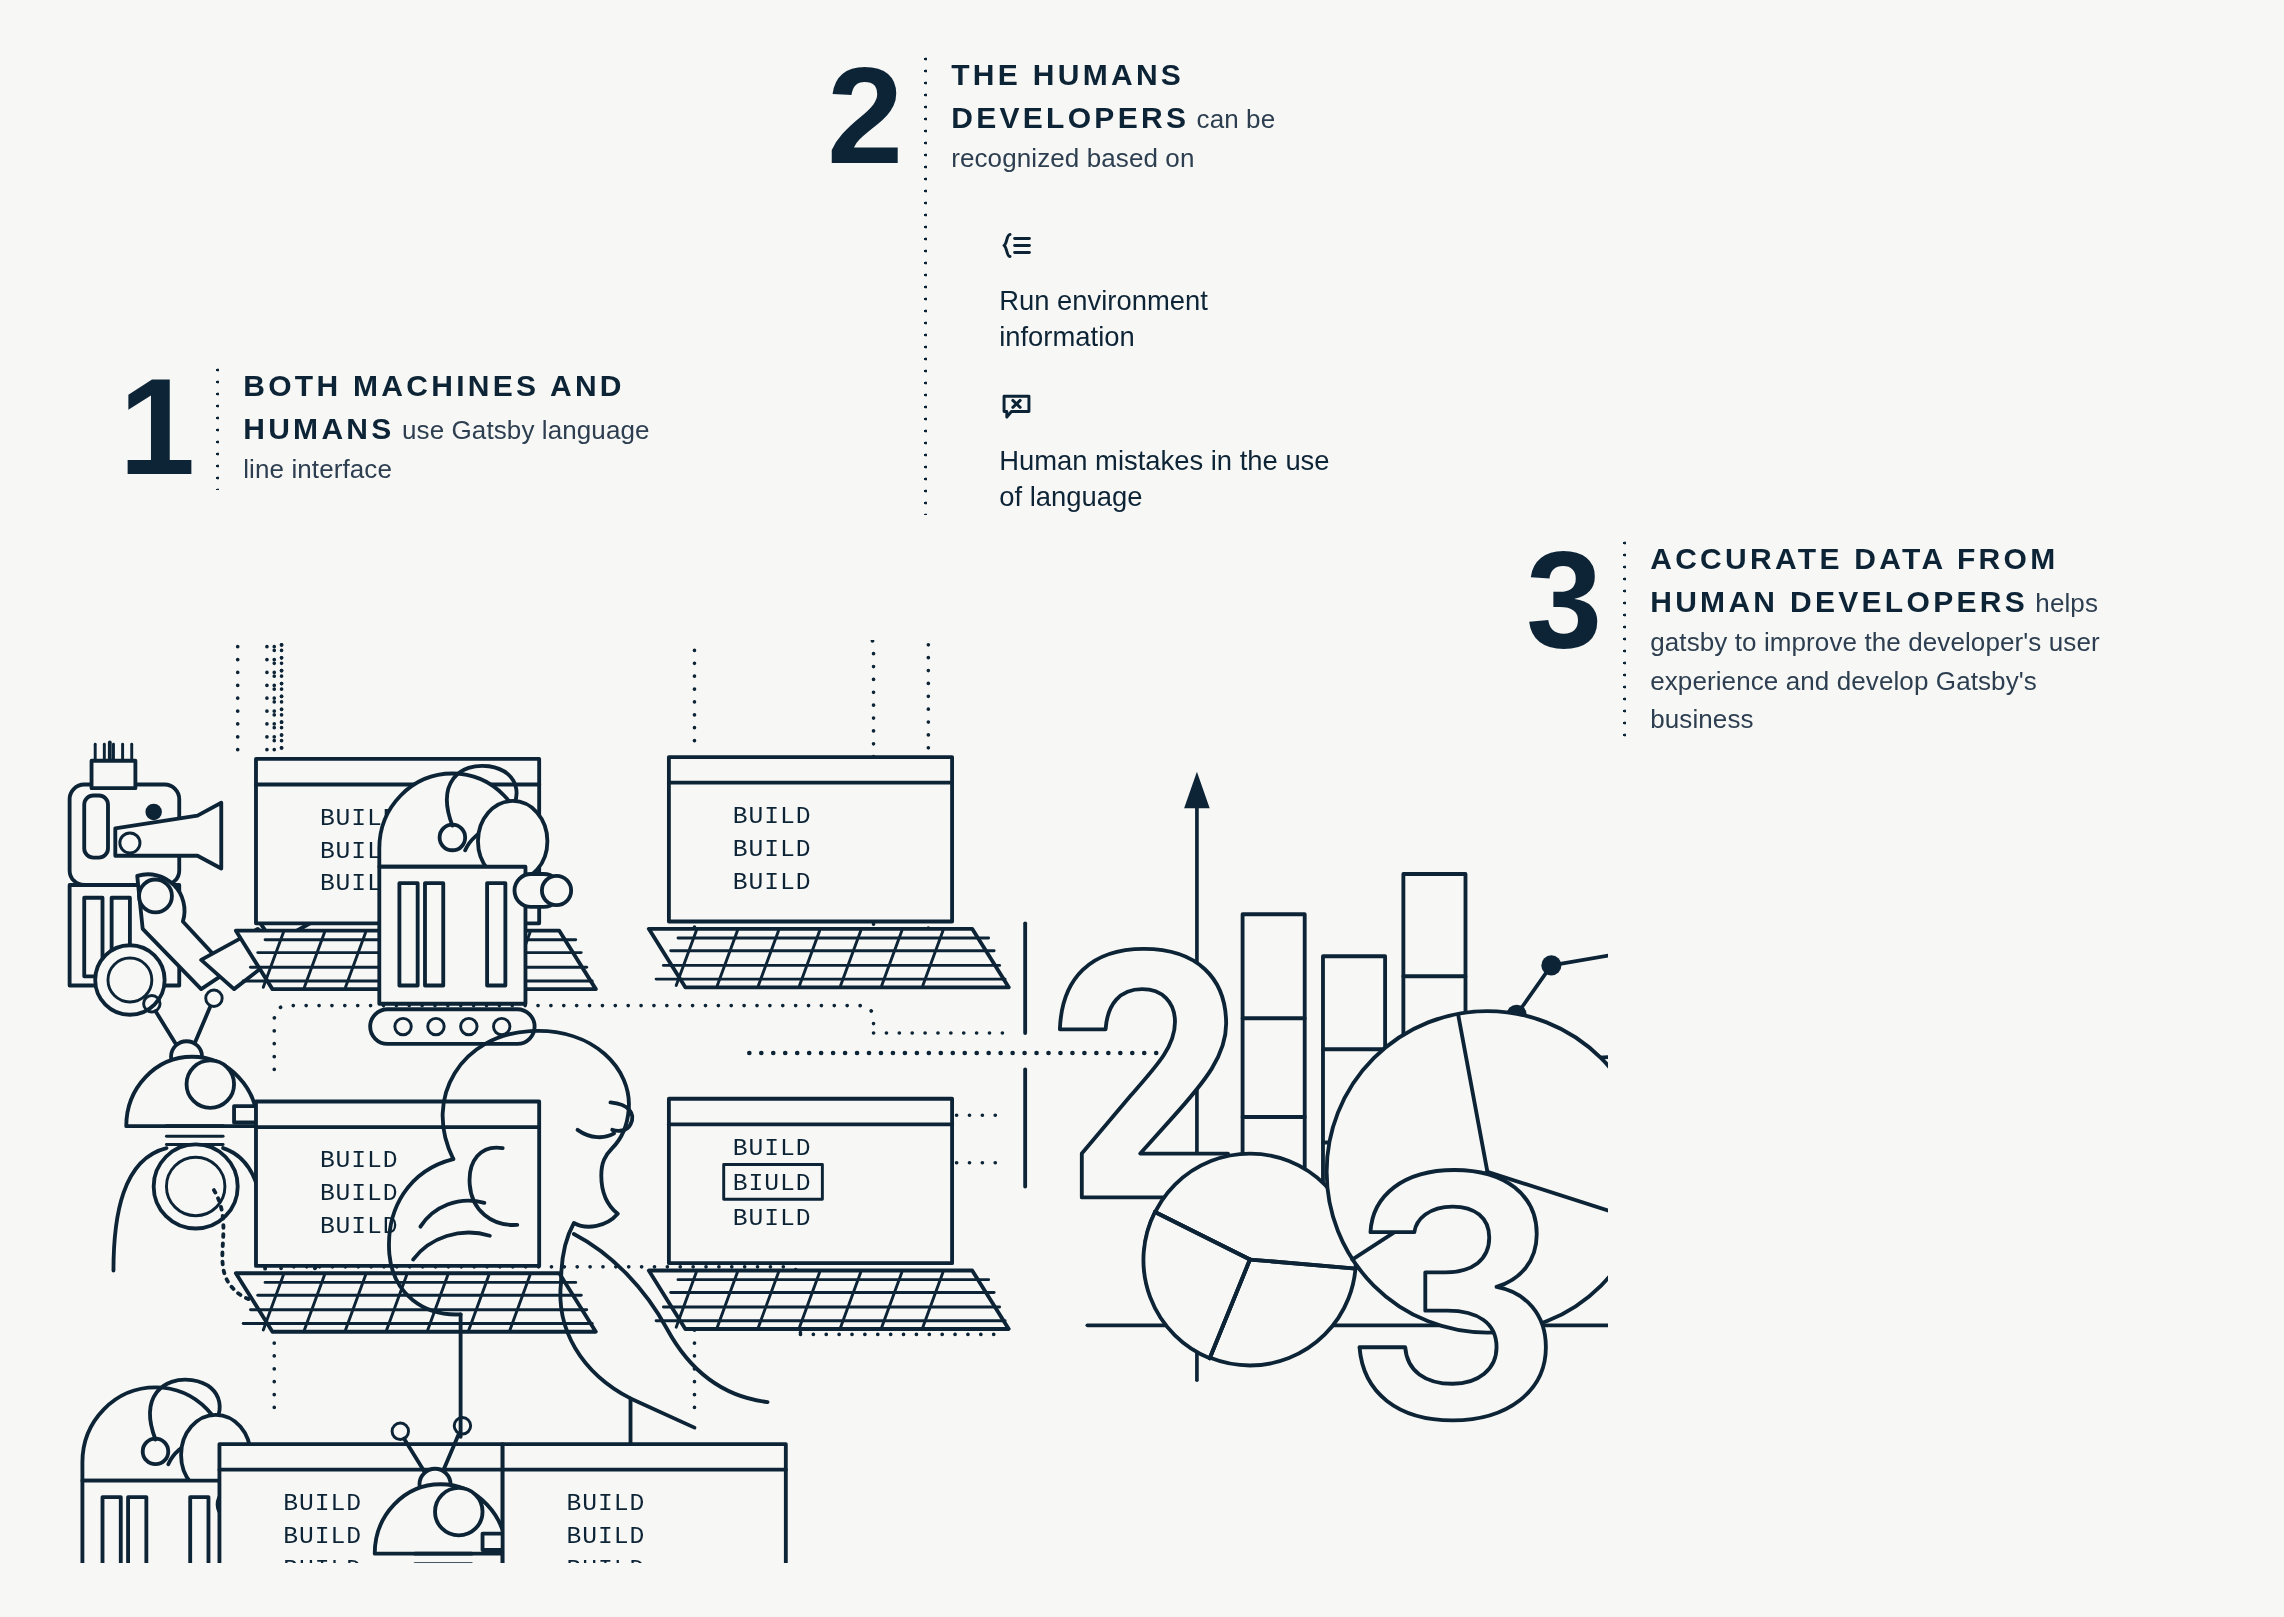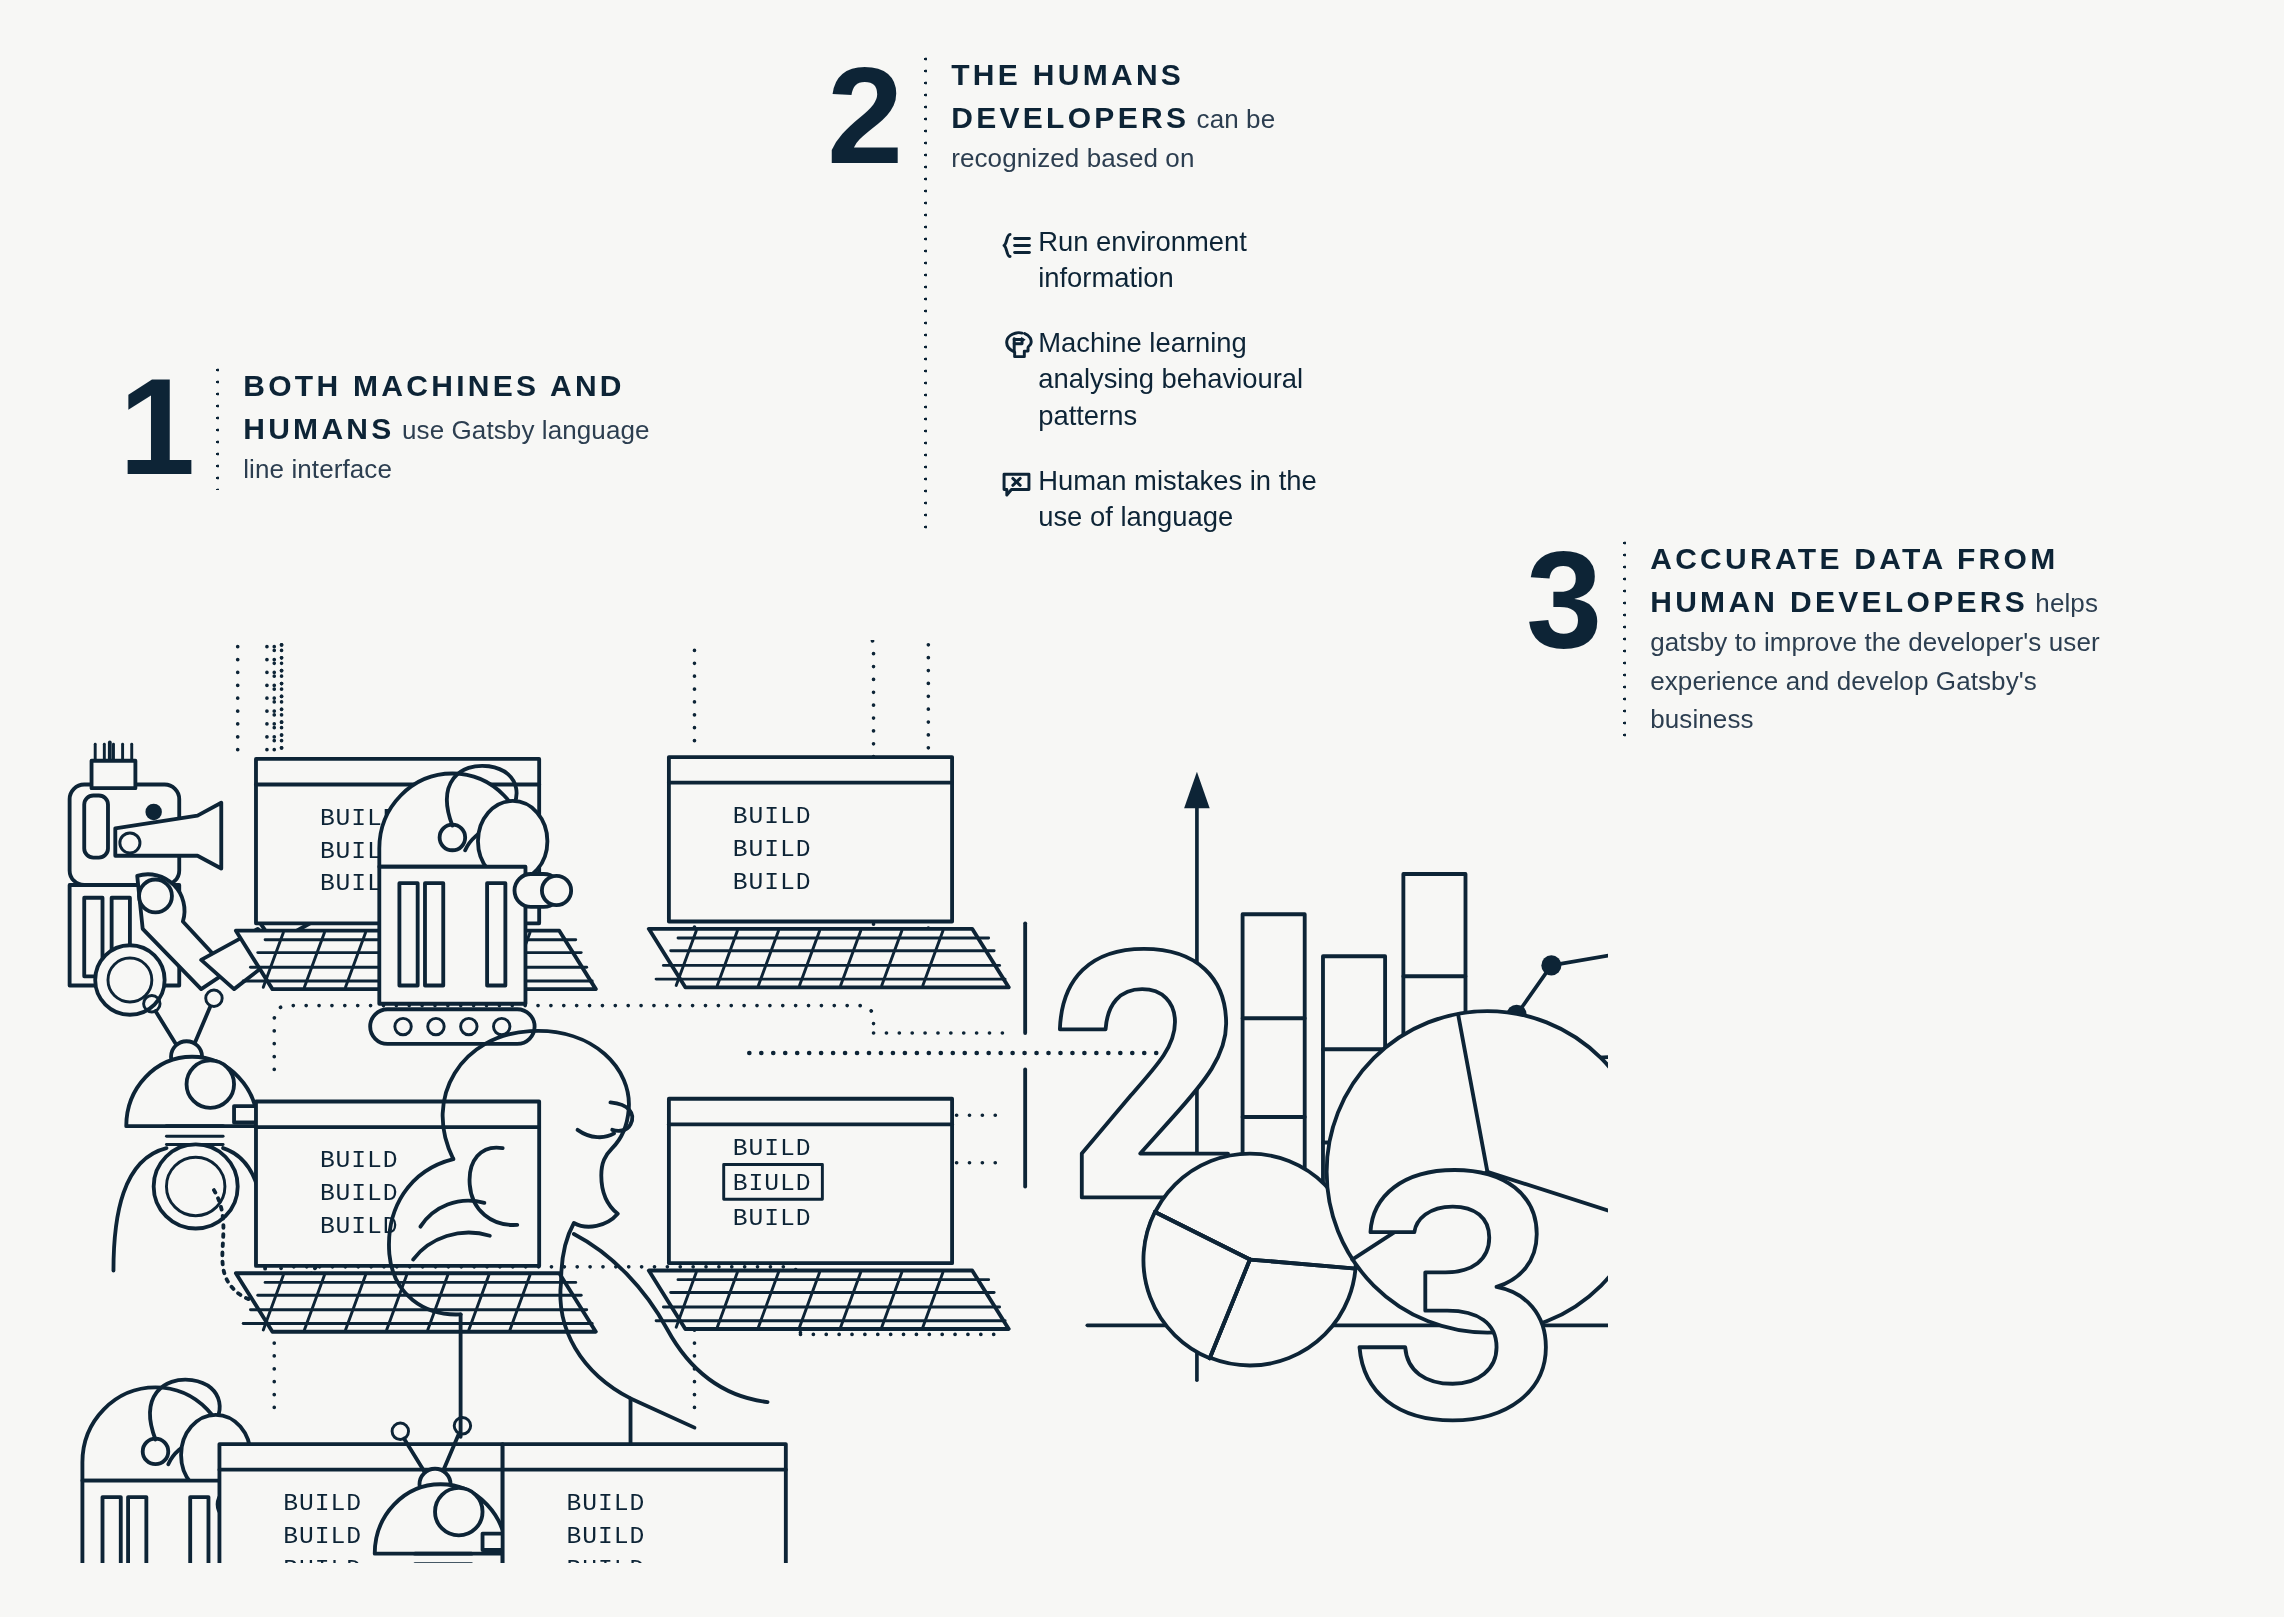--- a/index.html
+++ b/index.html
@@ -54,21 +54,21 @@
 
   #step1{left:119px;top:364px;}
   #step1 .step-body{max-width:429px;}
   #step2{left:827px;top:53px;}
   #step2 .step-body{max-width:384px;}
   #step3{left:1526px;top:537px;}
   #step3 .step-body{max-width:475px;}
 
   
   .bullets{margin-top:46px;display:flex;flex-direction:column;gap:29px;}
-  .bullet{display:flex;align-items:flex-start;gap:4px;padding-left:48px;}
+  .bullet{display:flex;align-items:flex-start;gap:20px;padding-left:48px;flex-direction:column;}
   .bullet-ico{flex:0 0 35px;width:35px;height:35px;margin-top:3.7px;}
   .bullet-ico svg{display:block;width:35px;height:35px;}
   .bullet-txt{font-size:27.4px;line-height:1.32;color:#0d2436;}
 
   
   .illus{position:absolute;left:55px;top:640px;width:1553px;height:923px;}
   .illus svg{display:block;width:1553px;height:923px;}
 
   .ink{fill:none;stroke:#0d2436;stroke-width:4.2;stroke-linecap:round;stroke-linejoin:round;}
   .ink-thin{fill:none;stroke:#0d2436;stroke-width:3.2;stroke-linecap:round;stroke-linejoin:round;}
@@ -105,31 +105,20 @@
             <svg viewBox="0 0 38 38">
               <path class="ink-thin" d="M12 7 C8 7 9 17 5.5 19 C9 21 8 31 12 31"></path>
               <line class="ink-thin" x1="17" y1="11.5" x2="33" y2="11.5"></line>
               <line class="ink-thin" x1="17" y1="19" x2="33" y2="19"></line>
               <line class="ink-thin" x1="17" y1="26.5" x2="33" y2="26.5"></line>
             </svg>
           </span>
           <span class="bullet-txt">Run environment information</span>
         </div>
 
-        <div class="bullet">
-          <span class="bullet-ico">
-            <svg viewBox="0 0 38 38">
-              <path class="ink-thin" d="M28 5 C33.5 7 36 12 34.5 16 C33.8 18 31.5 18.6 31.5 20.3 L31.5 24 L27.5 24 L27.5 30 L17 30 L17 25 C11 22.5 7.5 18 8.6 12.5 C9.7 7 18 2.6 25 4.4"></path>
-              <path class="ink-thin" d="M16.5 10.5 L16.5 23"></path>
-              <path class="ink-thin" d="M16.5 11.5 L25 11.5 L25 16 L16.5 16"></path>
-              <path class="ink-fill" d="M24 8.5 L29 11.7 L24 14.9 Z"></path>
-            </svg>
-          </span>
-          <span class="bullet-txt">Machine learning analysing behavioural patterns</span>
-        </div>
 
         <div class="bullet">
           <span class="bullet-ico">
             <svg viewBox="0 0 38 38">
               <path class="ink-thin" d="M5.5 9 L32.5 9 L32.5 25.5 L13.5 25.5 L8.5 31.5 L8.5 25.5 L5.5 25.5 Z"></path>
               <line class="ink-thin" x1="15" y1="13.5" x2="23" y2="21"></line>
               <line class="ink-thin" x1="23" y1="13.5" x2="15" y2="21"></line>
             </svg>
           </span>
           <span class="bullet-txt">Human mistakes in the use of language</span>

